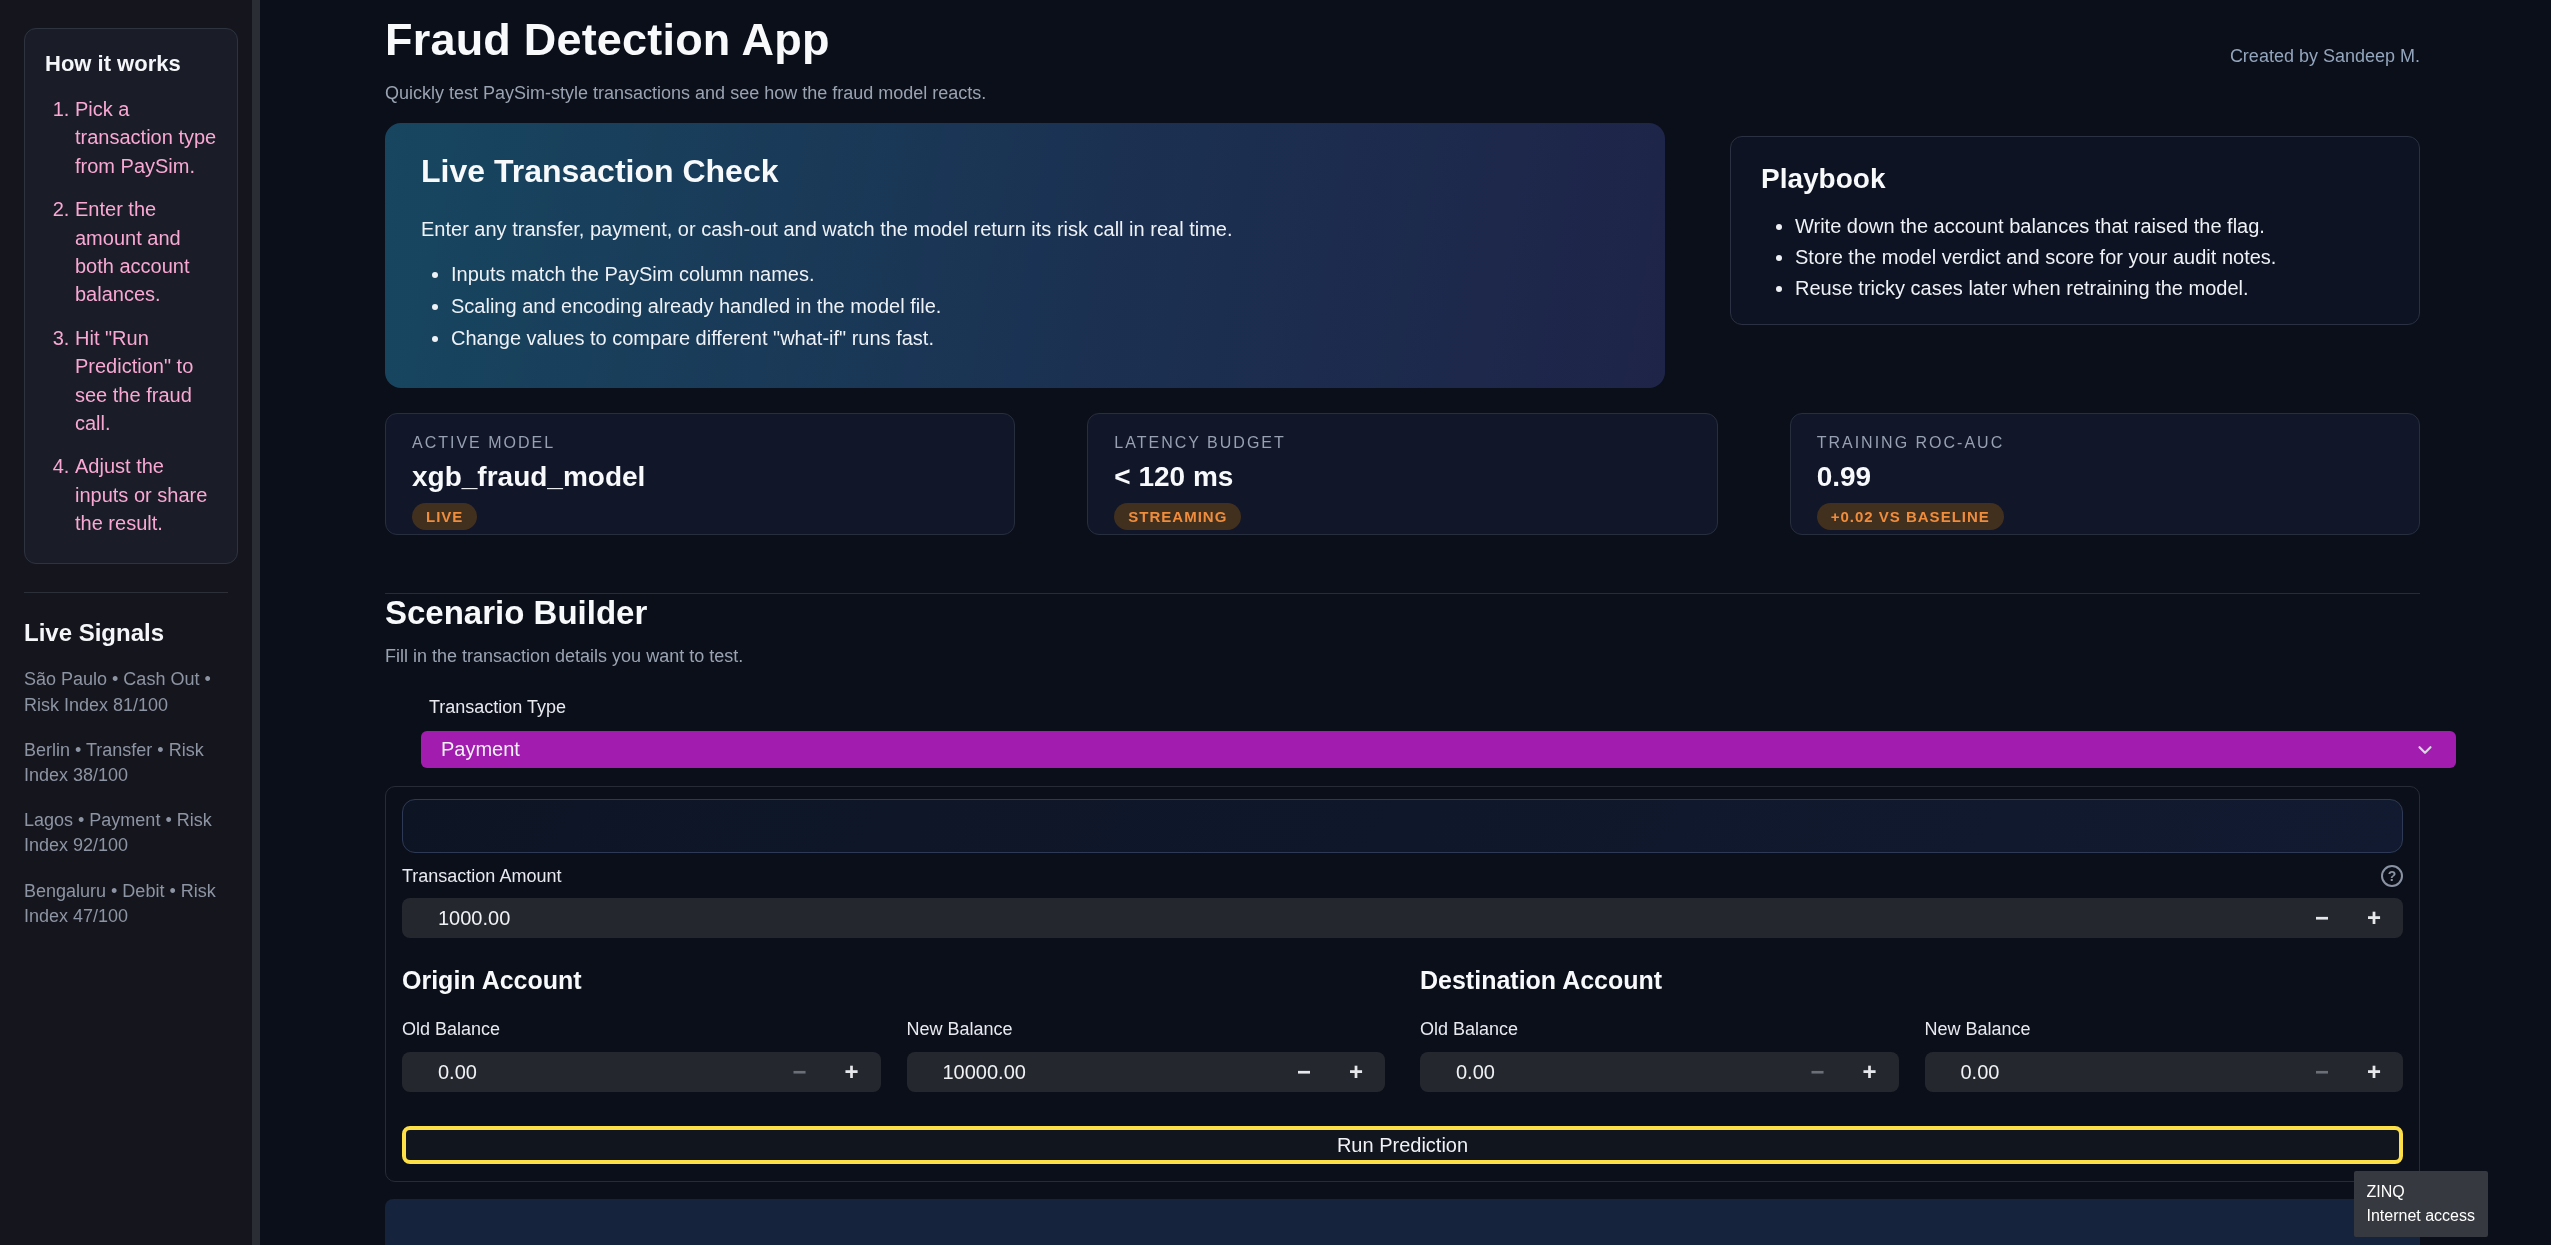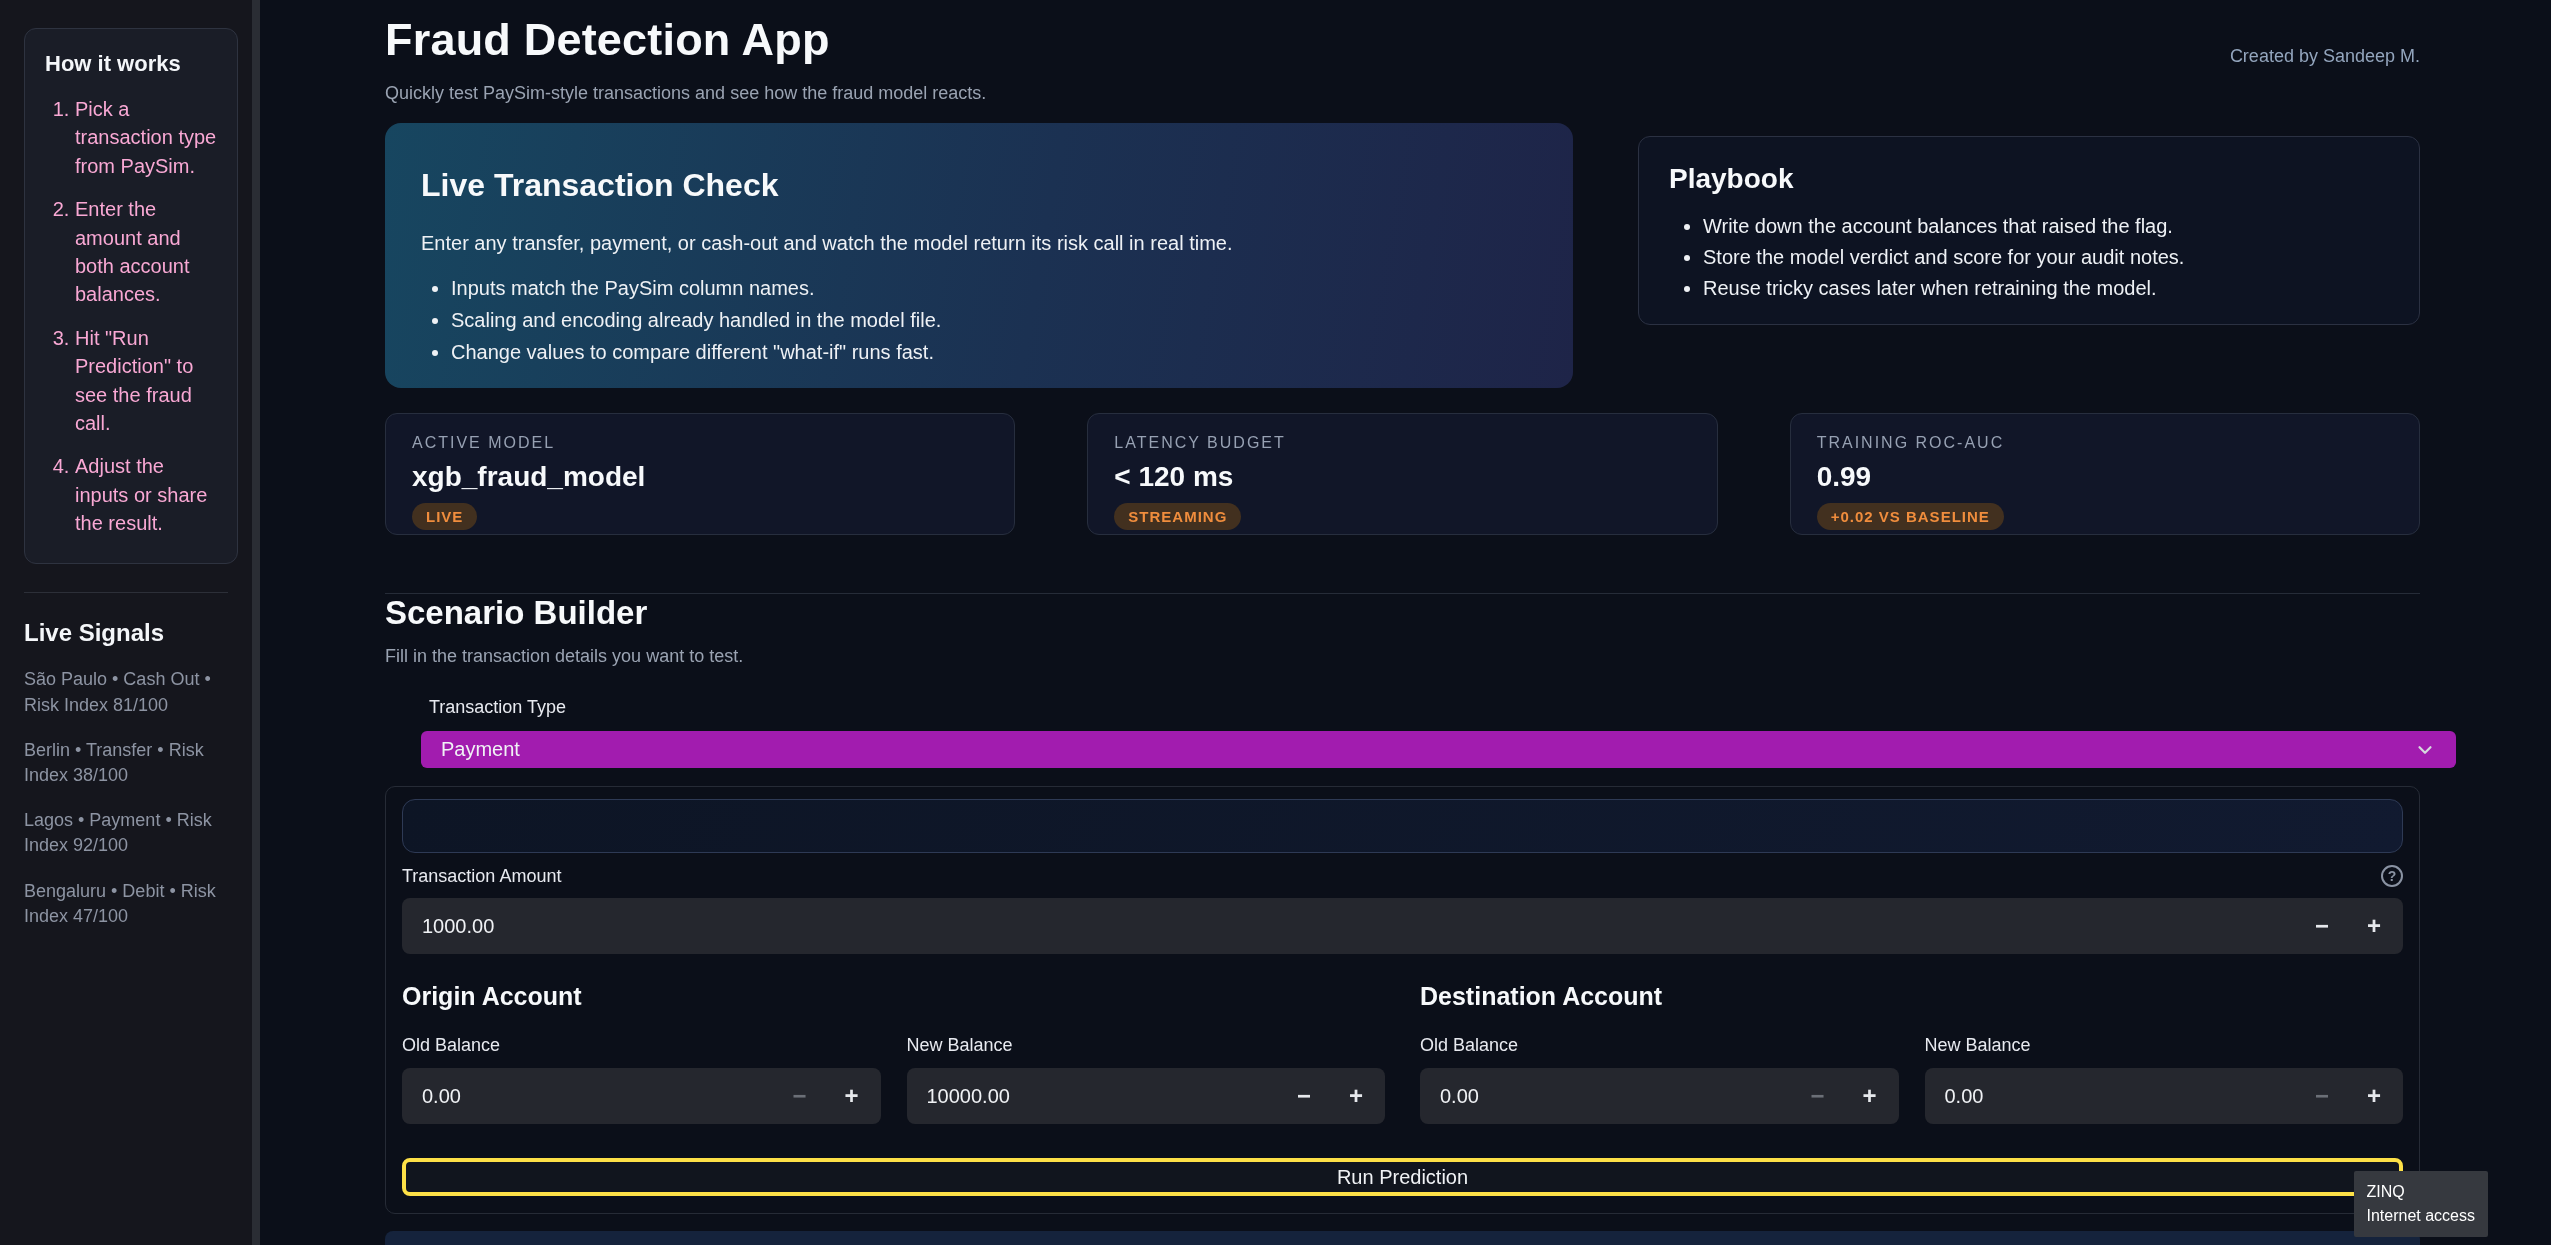--- a/index.html
+++ b/index.html
@@ -45,24 +45,24 @@
     padding: 0 131px 0 125px;
     position: relative;
   }
   .header-row { display: flex; align-items: flex-start; margin-top: 14px; }
   .page-title { font-size: 45px; font-weight: 700; letter-spacing: 0.2px; color: #f7f9fb; }
   .created-by { margin-left: auto; margin-top: 32px; font-size: 18px; color: #93a5bd; }
   .page-subtitle { margin-top: 16px; font-size: 18px; color: #9aa3b2; }
 
   .panels-row { display: flex; gap: 65px; margin-top: 19px; align-items: flex-start; }
   .ltc-panel {
-    width: 1188px; height: 265px; flex: none;
+    width: 1280px; height: 265px; flex: none;
     border-radius: 16px;
     background: linear-gradient(100deg, #174660 0%, #1b3152 55%, #1e2448 100%);
-    padding: 44px 36px;
+    padding: 30px 36px;
   }
   .ltc-panel h2 { font-size: 32px; font-weight: 700; color: #f7f9fb; }
   .ltc-desc { margin-top: 28px; font-size: 20px; color: #eef1f5; }
   .ltc-list { margin-top: 22px; padding-left: 30px; }
   .ltc-list li { font-size: 20px; color: #eef1f5; margin-bottom: 9px; }
   .playbook-panel {
     flex: 1; height: 189px; margin-top: 13px;
     background: #0d1322;
     border: 1px solid #2b3142;
     border-radius: 12px;
@@ -116,21 +116,21 @@
     background: linear-gradient(120deg, #0d1525 0%, #111a30 100%);
   }
   .label-row { margin-top: 12px; display: flex; align-items: center; justify-content: space-between; text-align: right; }
   .help-icon {
     width: 22px; height: 22px; border-radius: 50%;
     border: 2px solid #8a93a3; color: #8a93a3;
     font-size: 14px; font-weight: 700;
     display: flex; align-items: center; justify-content: center;
     cursor: pointer;
   }
-  .num-field { margin-top: 11px; height: 56px; background: #25272e; border-radius: 8px; display: flex; align-items: center; padding: 0 16px 0 20px; }
+  .num-field { margin-top: 11px; height: 40px; background: #25272e; border-radius: 8px; display: flex; align-items: center; padding: 0 16px 0 36px; }
   .num-field input {
     background: transparent; border: none; outline: none;
     color: #f0f2f5; font-size: 20px; flex: 1;
     font-family: "Liberation Sans", "DejaVu Sans", sans-serif;
   }
   .stepper { display: flex; gap: 26px; margin-left: 12px; }
   .step-btn { background: none; border: none; color: #e6e8ec; font-size: 24px; font-weight: 700; cursor: pointer; line-height: 1; padding: 0 6px; }
   .step-btn.dim { color: #6b6f77; }
 
   .accounts-row { display: flex; gap: 35px; margin-top: 28px; }

